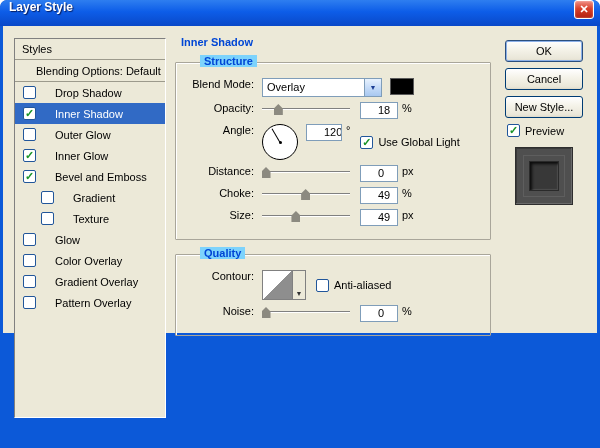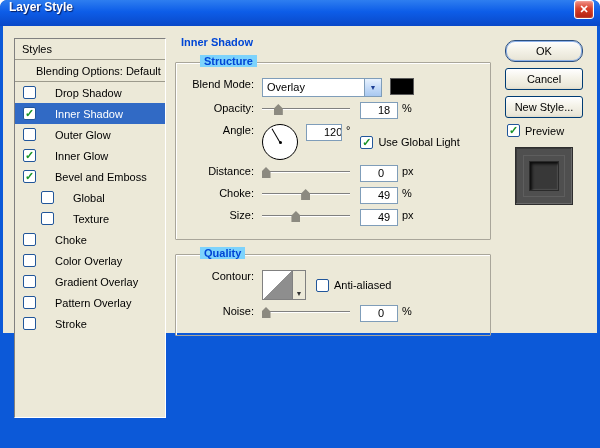--- a/index.html
+++ b/index.html
@@ -75,21 +75,21 @@
   .contour-ctl { display:flex; align-items:stretch; height:30px; border:1px solid #808080; background:#fff; }
   .contour-thumb { width:30px; background:linear-gradient(135deg,#fff 50%,#8E8E8E 50%); border-right:1px solid #808080; }
   .contour-arrow { width:12px; display:flex; align-items:flex-end; justify-content:center; padding-bottom:2px;
                    background:#ECE9D8; font-size:7px; color:#333; }
 
   
   .actions { position:absolute; left:502px; top:14px; width:82px; }
   .btn { display:block; width:78px; height:22px; margin-bottom:6px; border:1px solid #003C74; border-radius:3px;
          background:linear-gradient(180deg,#fff,#F4F2E8 45%,#E9E6D8 90%,#DCD8C8);
          font-family:"Liberation Sans", sans-serif; font-size:11px; cursor:default; }
-  .btn.default { border-color:#2A4E7E; box-shadow:inset 0 0 0 1px #8BB0E8;border-radius:10px; }
+  .btn.default { border-color:#2A4E7E; box-shadow:inset 0 0 0 1px #8BB0E8; }
   .preview-row { display:flex; align-items:center; margin:6px 0 10px 2px; }
   .preview-row .cb { margin-right:5px; }
 
   .preview-swatch { position:relative; width:58px; height:58px; margin-left:10px; background:#4F4F4F;
                     border:1px solid #2E2E2E; box-shadow:inset -1px -1px 0 #6A6A6A, inset 1px 1px 0 #3A3A3A; }
   .preview-mid { position:absolute; inset:7px; border:1px solid #5E5E5E; }
   .preview-inner { position:absolute; inset:13px; background:#383838; border:1px solid #2A2A2A;
                    box-shadow:inset 2px 2px 3px rgba(0,0,0,0.8), inset -1px -1px 1px rgba(255,255,255,0.12); }
 </style>
 </head>
@@ -127,45 +127,41 @@
       <div class="sb-item">
         <span class="cb on">✓</span>
         <span class="sb-label">Inner Glow</span>
       </div>
       <div class="sb-item">
         <span class="cb on">✓</span>
         <span class="sb-label">Bevel and Emboss</span>
       </div>
       <div class="sb-item indent">
         <span class="cb"></span>
-        <span class="sb-label">Global</span>
+        <span class="sb-label">Gradient</span>
       </div>
       <div class="sb-item indent">
         <span class="cb"></span>
         <span class="sb-label">Texture</span>
       </div>
       <div class="sb-item">
         <span class="cb"></span>
-        <span class="sb-label">Choke</span>
+        <span class="sb-label">Glow</span>
       </div>
       <div class="sb-item">
         <span class="cb"></span>
         <span class="sb-label">Color Overlay</span>
       </div>
       <div class="sb-item">
         <span class="cb"></span>
         <span class="sb-label">Gradient Overlay</span>
       </div>
       <div class="sb-item">
         <span class="cb"></span>
         <span class="sb-label">Pattern Overlay</span>
-      </div>
-      <div class="sb-item">
-        <span class="cb"></span>
-        <span class="sb-label">Stroke</span>
       </div>
     </div>
 
     <div class="main">
       <div class="panel-title">Inner Shadow</div>
 
       <div class="group">
         <div class="group-title">Structure</div>
 
         <div class="row">

